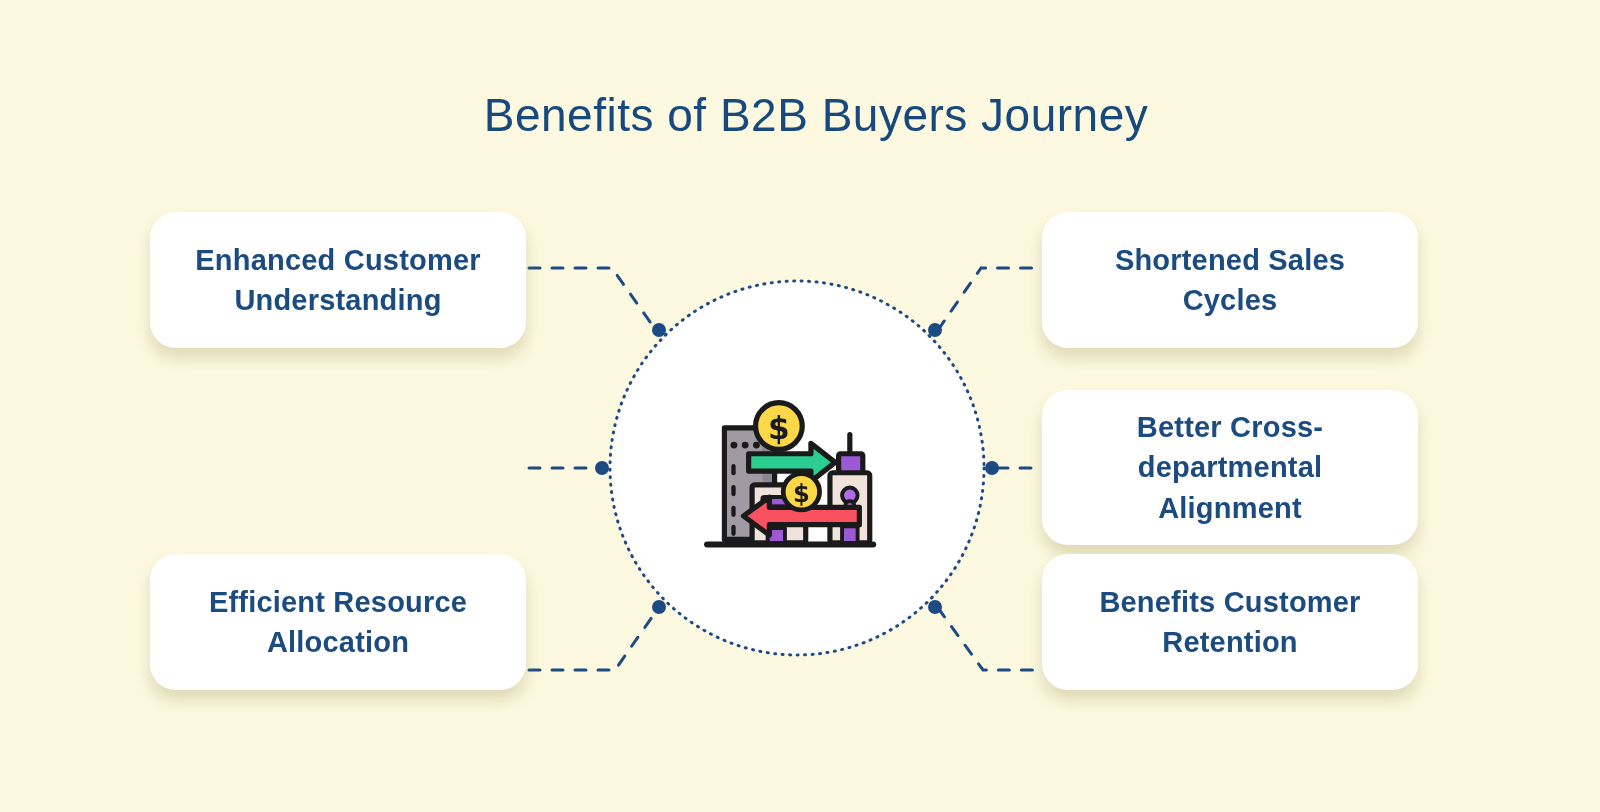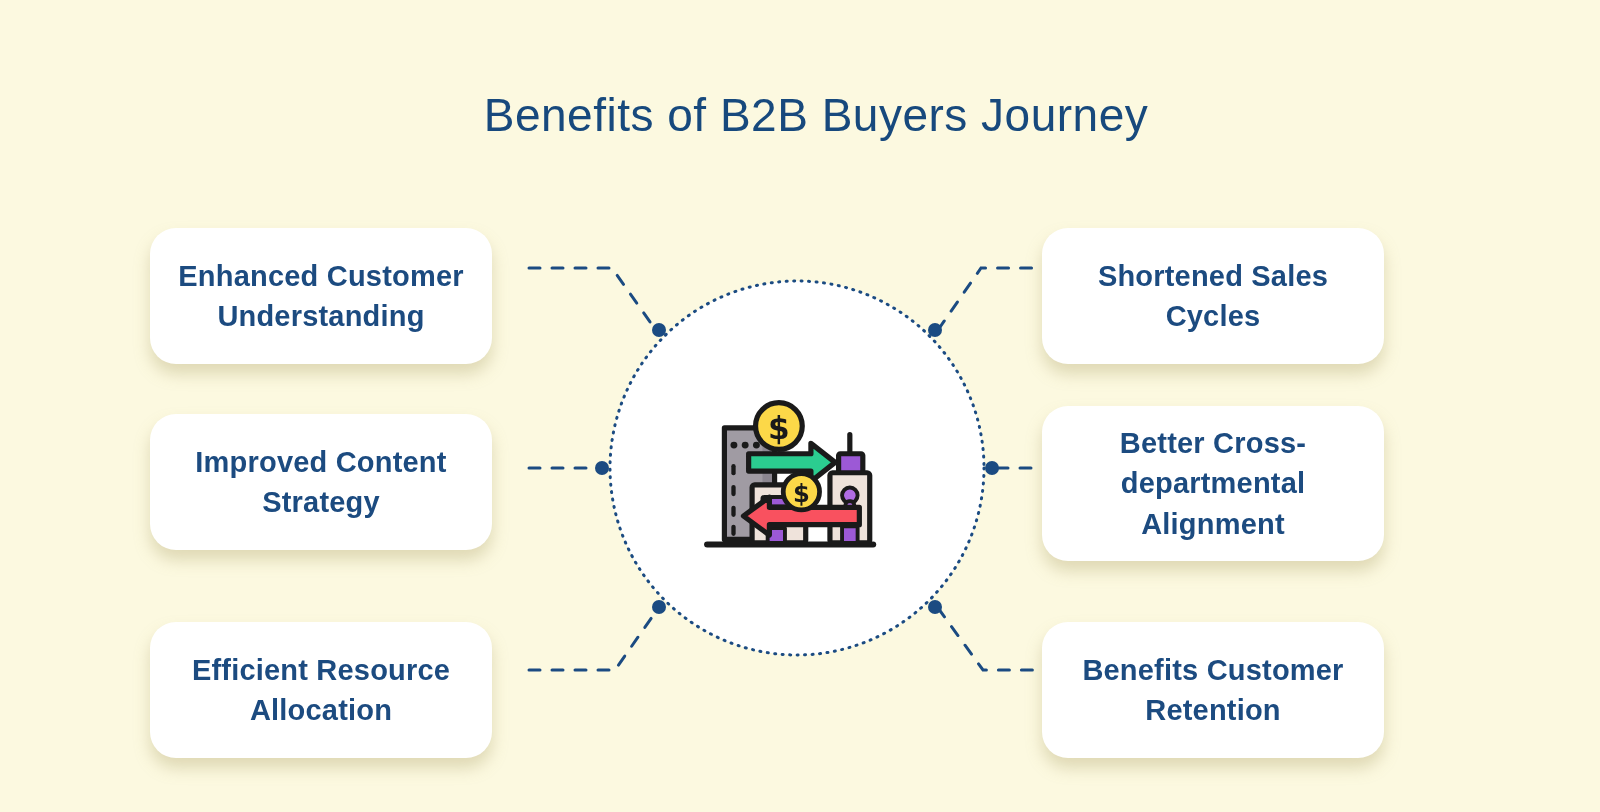--- a/index.html
+++ b/index.html
@@ -20,43 +20,42 @@
     letter-spacing:0.5px;
     color:#17497D;
   }
   .overlay{
     position:absolute;
     top:0;left:0;
     width:1600px;height:812px;
   }
   .card{
     position:absolute;
-    width:342px;
+    width:376px;
     background:#FFFFFF;
     border-radius:26px;
     box-shadow:0 10px 16px rgba(168,158,100,0.35);
     display:flex;
     align-items:center;
     justify-content:center;
     text-align:center;
     box-sizing:border-box;
     padding:0 26px;
     font-size:29px;
     font-weight:600;
     line-height:1.38;
     letter-spacing:0.2px;
     color:#1C4B80;
-    margin-top:16px;
   }
   .col-left{left:150px;}
   .col-right{left:1042px;}
   .row-a{top:212px;height:136px;}
   .row-b{top:398px;height:136px;}
   .row-b-tall{top:390px;height:155px;padding:0 24px;}
-  .row-c{top:606px;height:136px;}
+  .row-c{top:554px;height:136px;}
 </style>
 </head>
 <body>
 
 <div class="canvas">
 
   <h1 class="title">Benefits of B2B Buyers Journey</h1>
 
   <svg class="overlay" viewBox="0 0 1600 812" xmlns="http://www.w3.org/2000/svg">
 
@@ -116,23 +115,20 @@
       <polygon points="190,138 86,138 86,126 56,148 86,170 86,158 190,158" fill="#F9515F" stroke="#1A1A1A" stroke-width="6"></polygon>
 
       <circle cx="123" cy="120" r="21" fill="#FCD848" stroke="#1A1A1A" stroke-width="5.5"></circle>
       <text x="123" y="122" text-anchor="middle" dominant-baseline="central" font-family="DejaVu Sans, sans-serif" font-size="28" font-weight="bold" fill="#1A1A1A">$</text>
     </g>
   </svg>
 
   <div class="card col-left row-a">
     <span>Enhanced Customer Understanding</span>
   </div>
-  <div class="card col-left row-b">
-    <span>Improved Content Strategy</span>
-  </div>
   <div class="card col-left row-c">
     <span>Efficient Resource Allocation</span>
   </div>
 
   <div class="card col-right row-a">
     <span>Shortened Sales Cycles</span>
   </div>
   <div class="card col-right row-b-tall">
     <span>Better Cross-departmental Alignment</span>
   </div>

